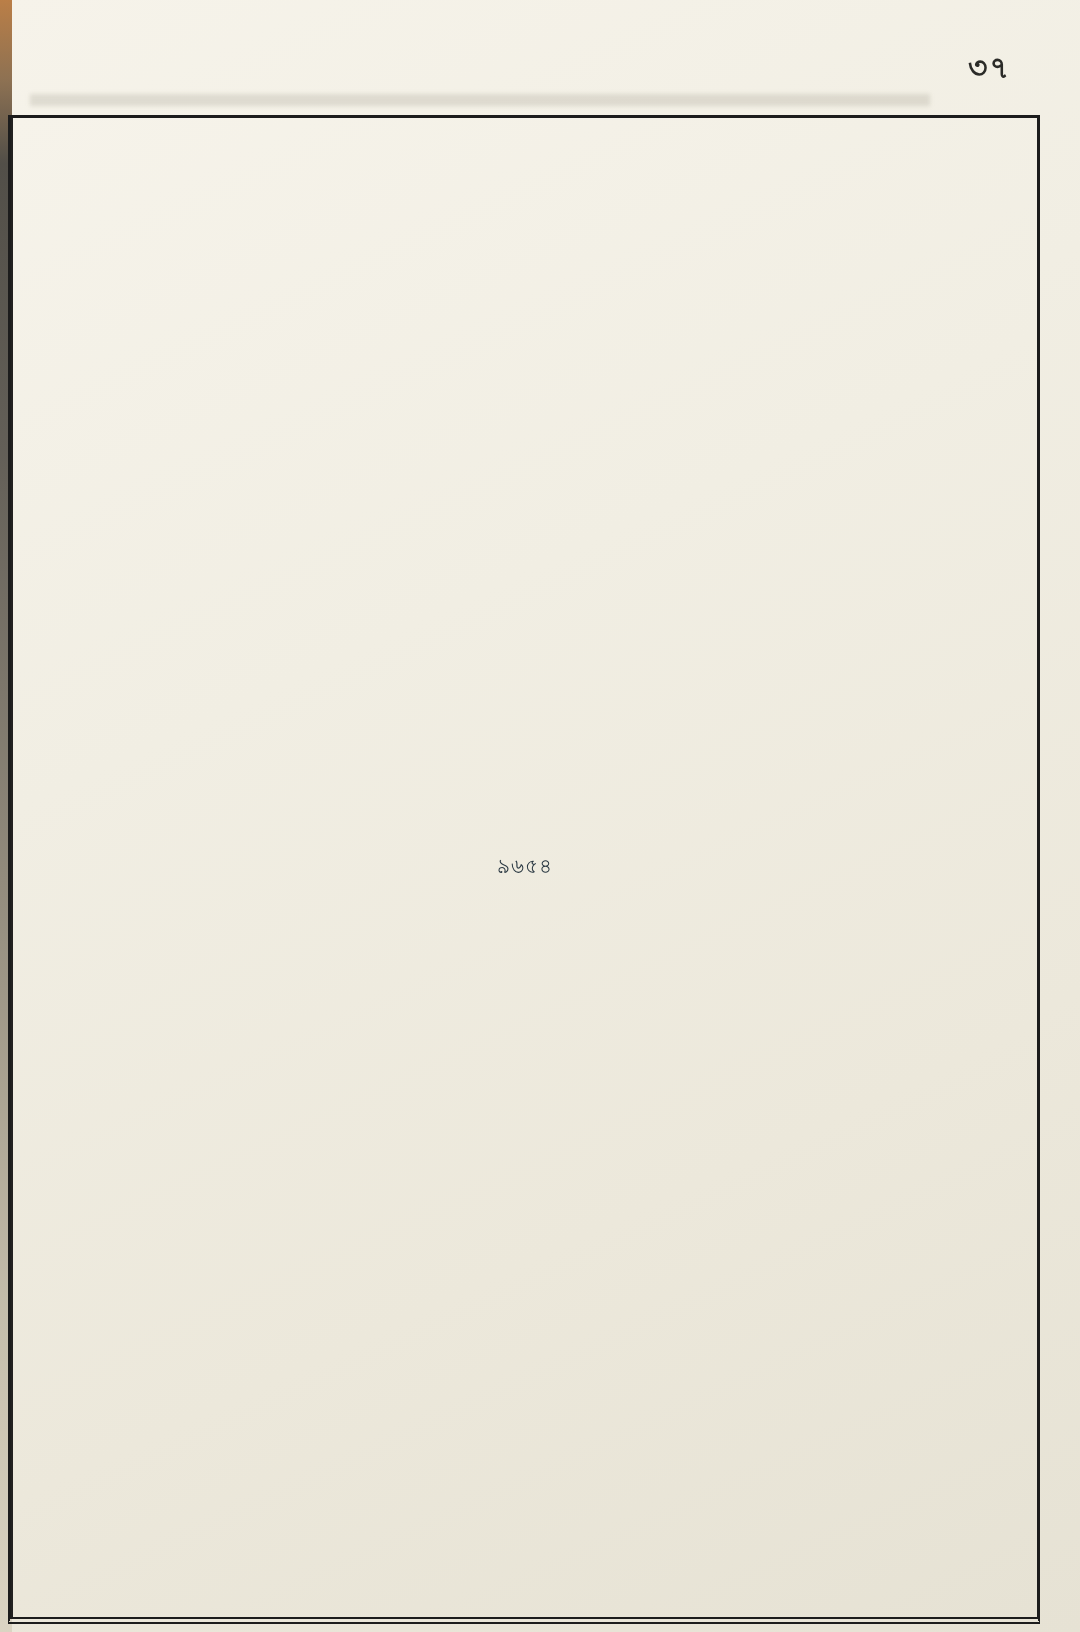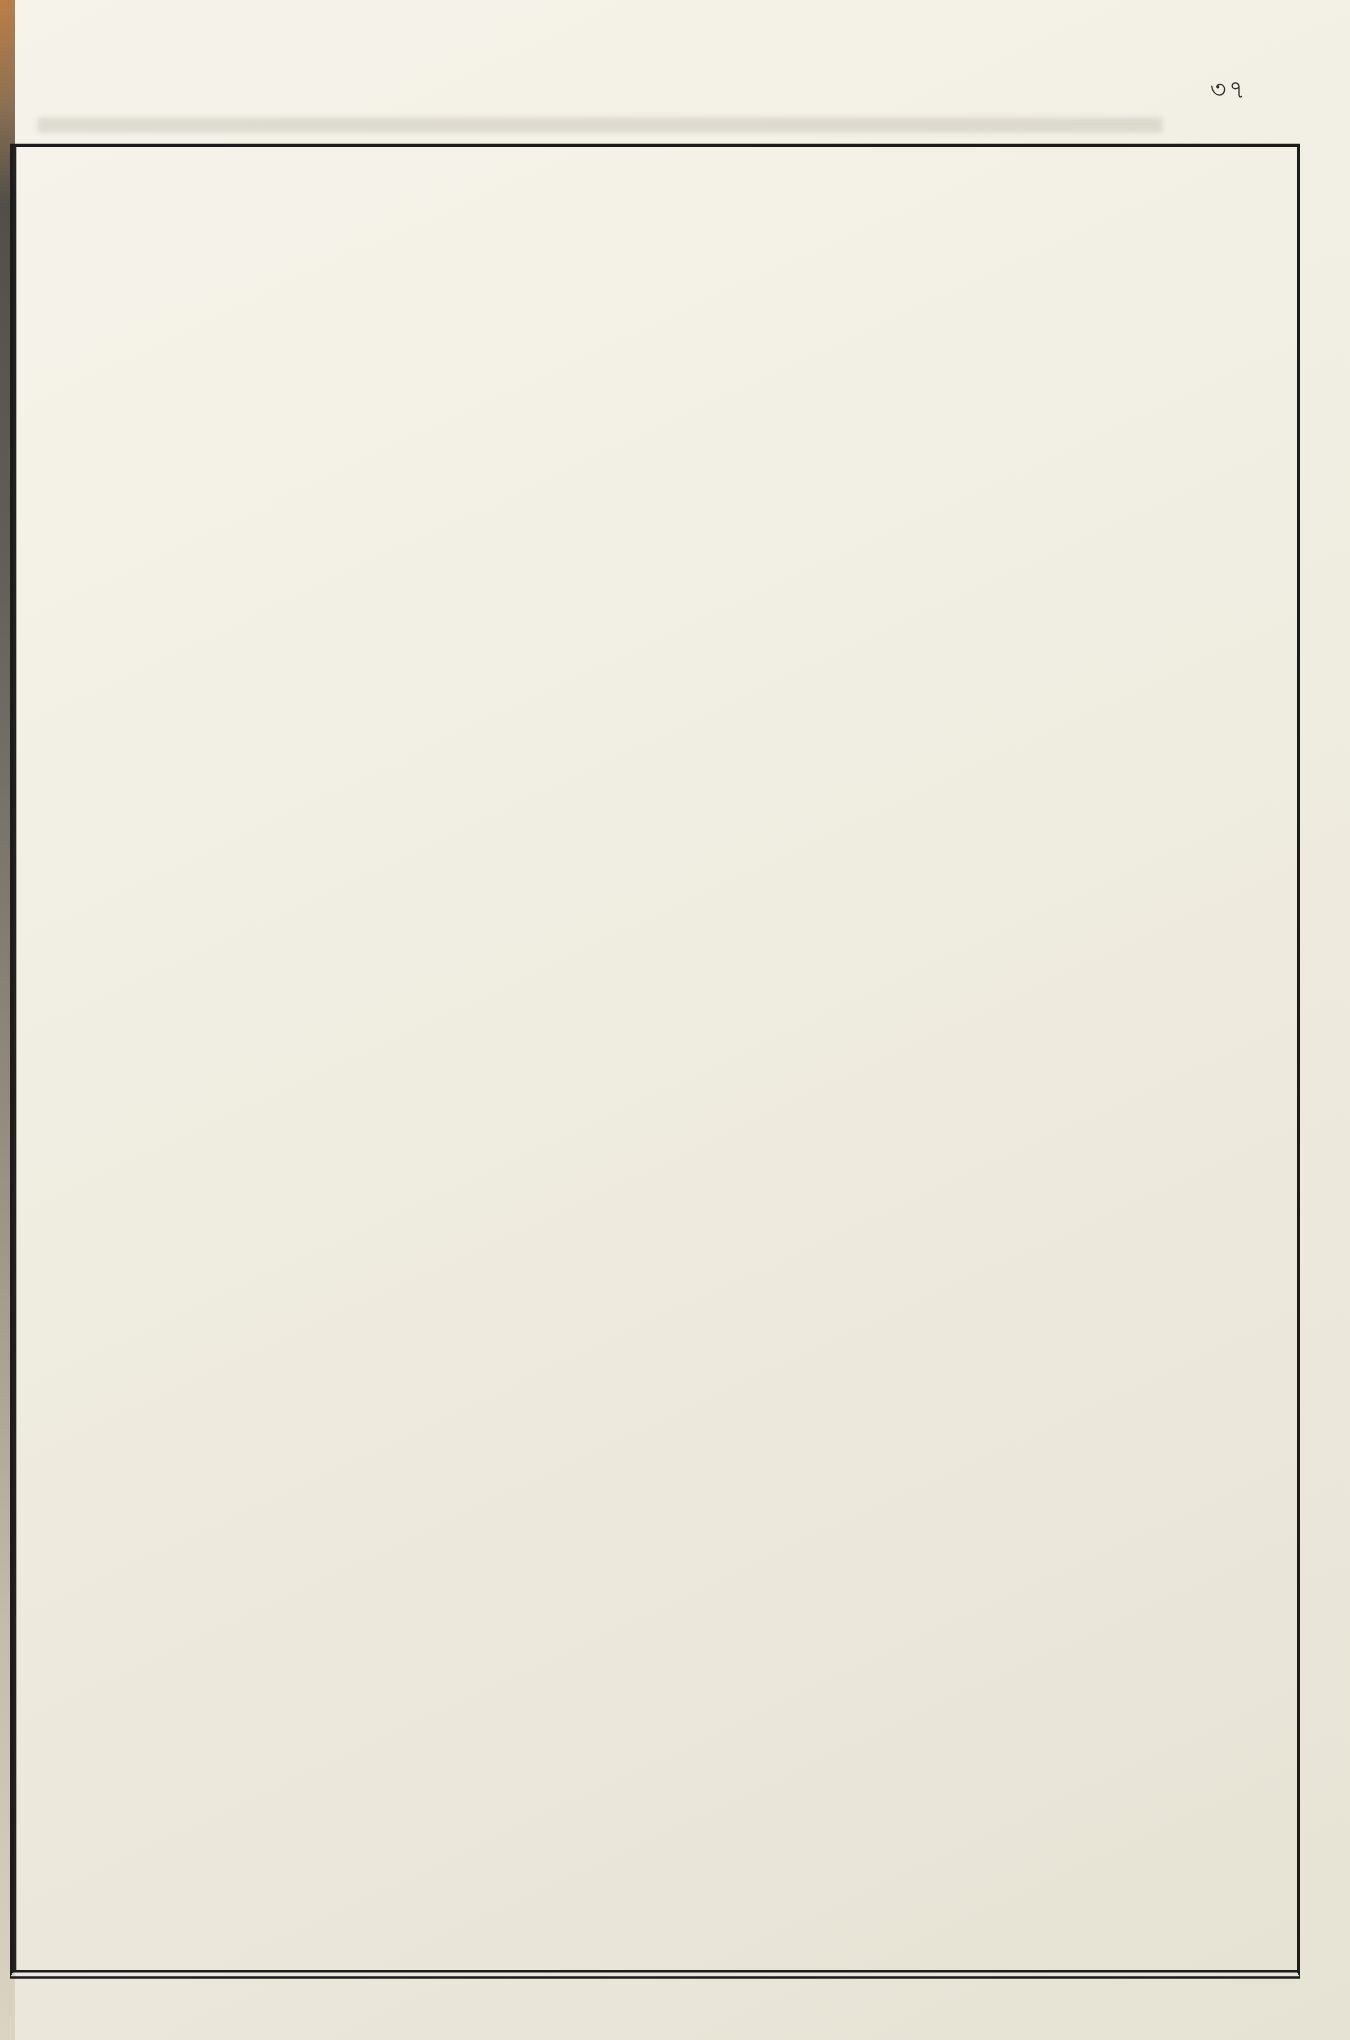--- a/index.html
+++ b/index.html
@@ -37,23 +37,23 @@
   }
   
   .bleed {
     position: absolute;
     background: rgba(150,142,120,0.22);
     border-radius: 4px;
     filter: blur(2px);
   }
   .page-number {
     position: absolute;
-    top: 56px; left: 968px;
-    font-size: 20px;
-    font-weight: normal;
+    top: 44px; left: 968px;
+    font-size: 30px;
+    font-weight: bold;
     color: #2b2b28;
     letter-spacing: 2px;
   }
   .toc-table {
     position: absolute;
     left: 8px; top: 115px;
     width: 1026px;
     border: 3px solid #1c1c1c;
     border-bottom: 7px double #1c1c1c;
     background: transparent;
@@ -287,15 +287,20 @@
         <div class="row section">
           <div class="cell serial"></div>
           <div class="cell title">
             <div class="secline">পঞ্চম অধ্যায়</div>
             <div class="secline">ক্রয় প্রক্রিয়াকরণ</div>
             <div class="secline">অংশ-১</div>
             <div class="secline">বিজ্ঞাপন</div>
           </div>
           <div class="cell page"></div>
         </div>
+        <div class="row entry">
+          <div class="cell serial">১১০।</div>
+          <div class="cell title">বিজ্ঞাপন প্রকাশ</div>
+          <div class="cell page">৯৬৫৪</div>
+        </div>
       </div>
   </div>
 </div>
 
 </body></html>

